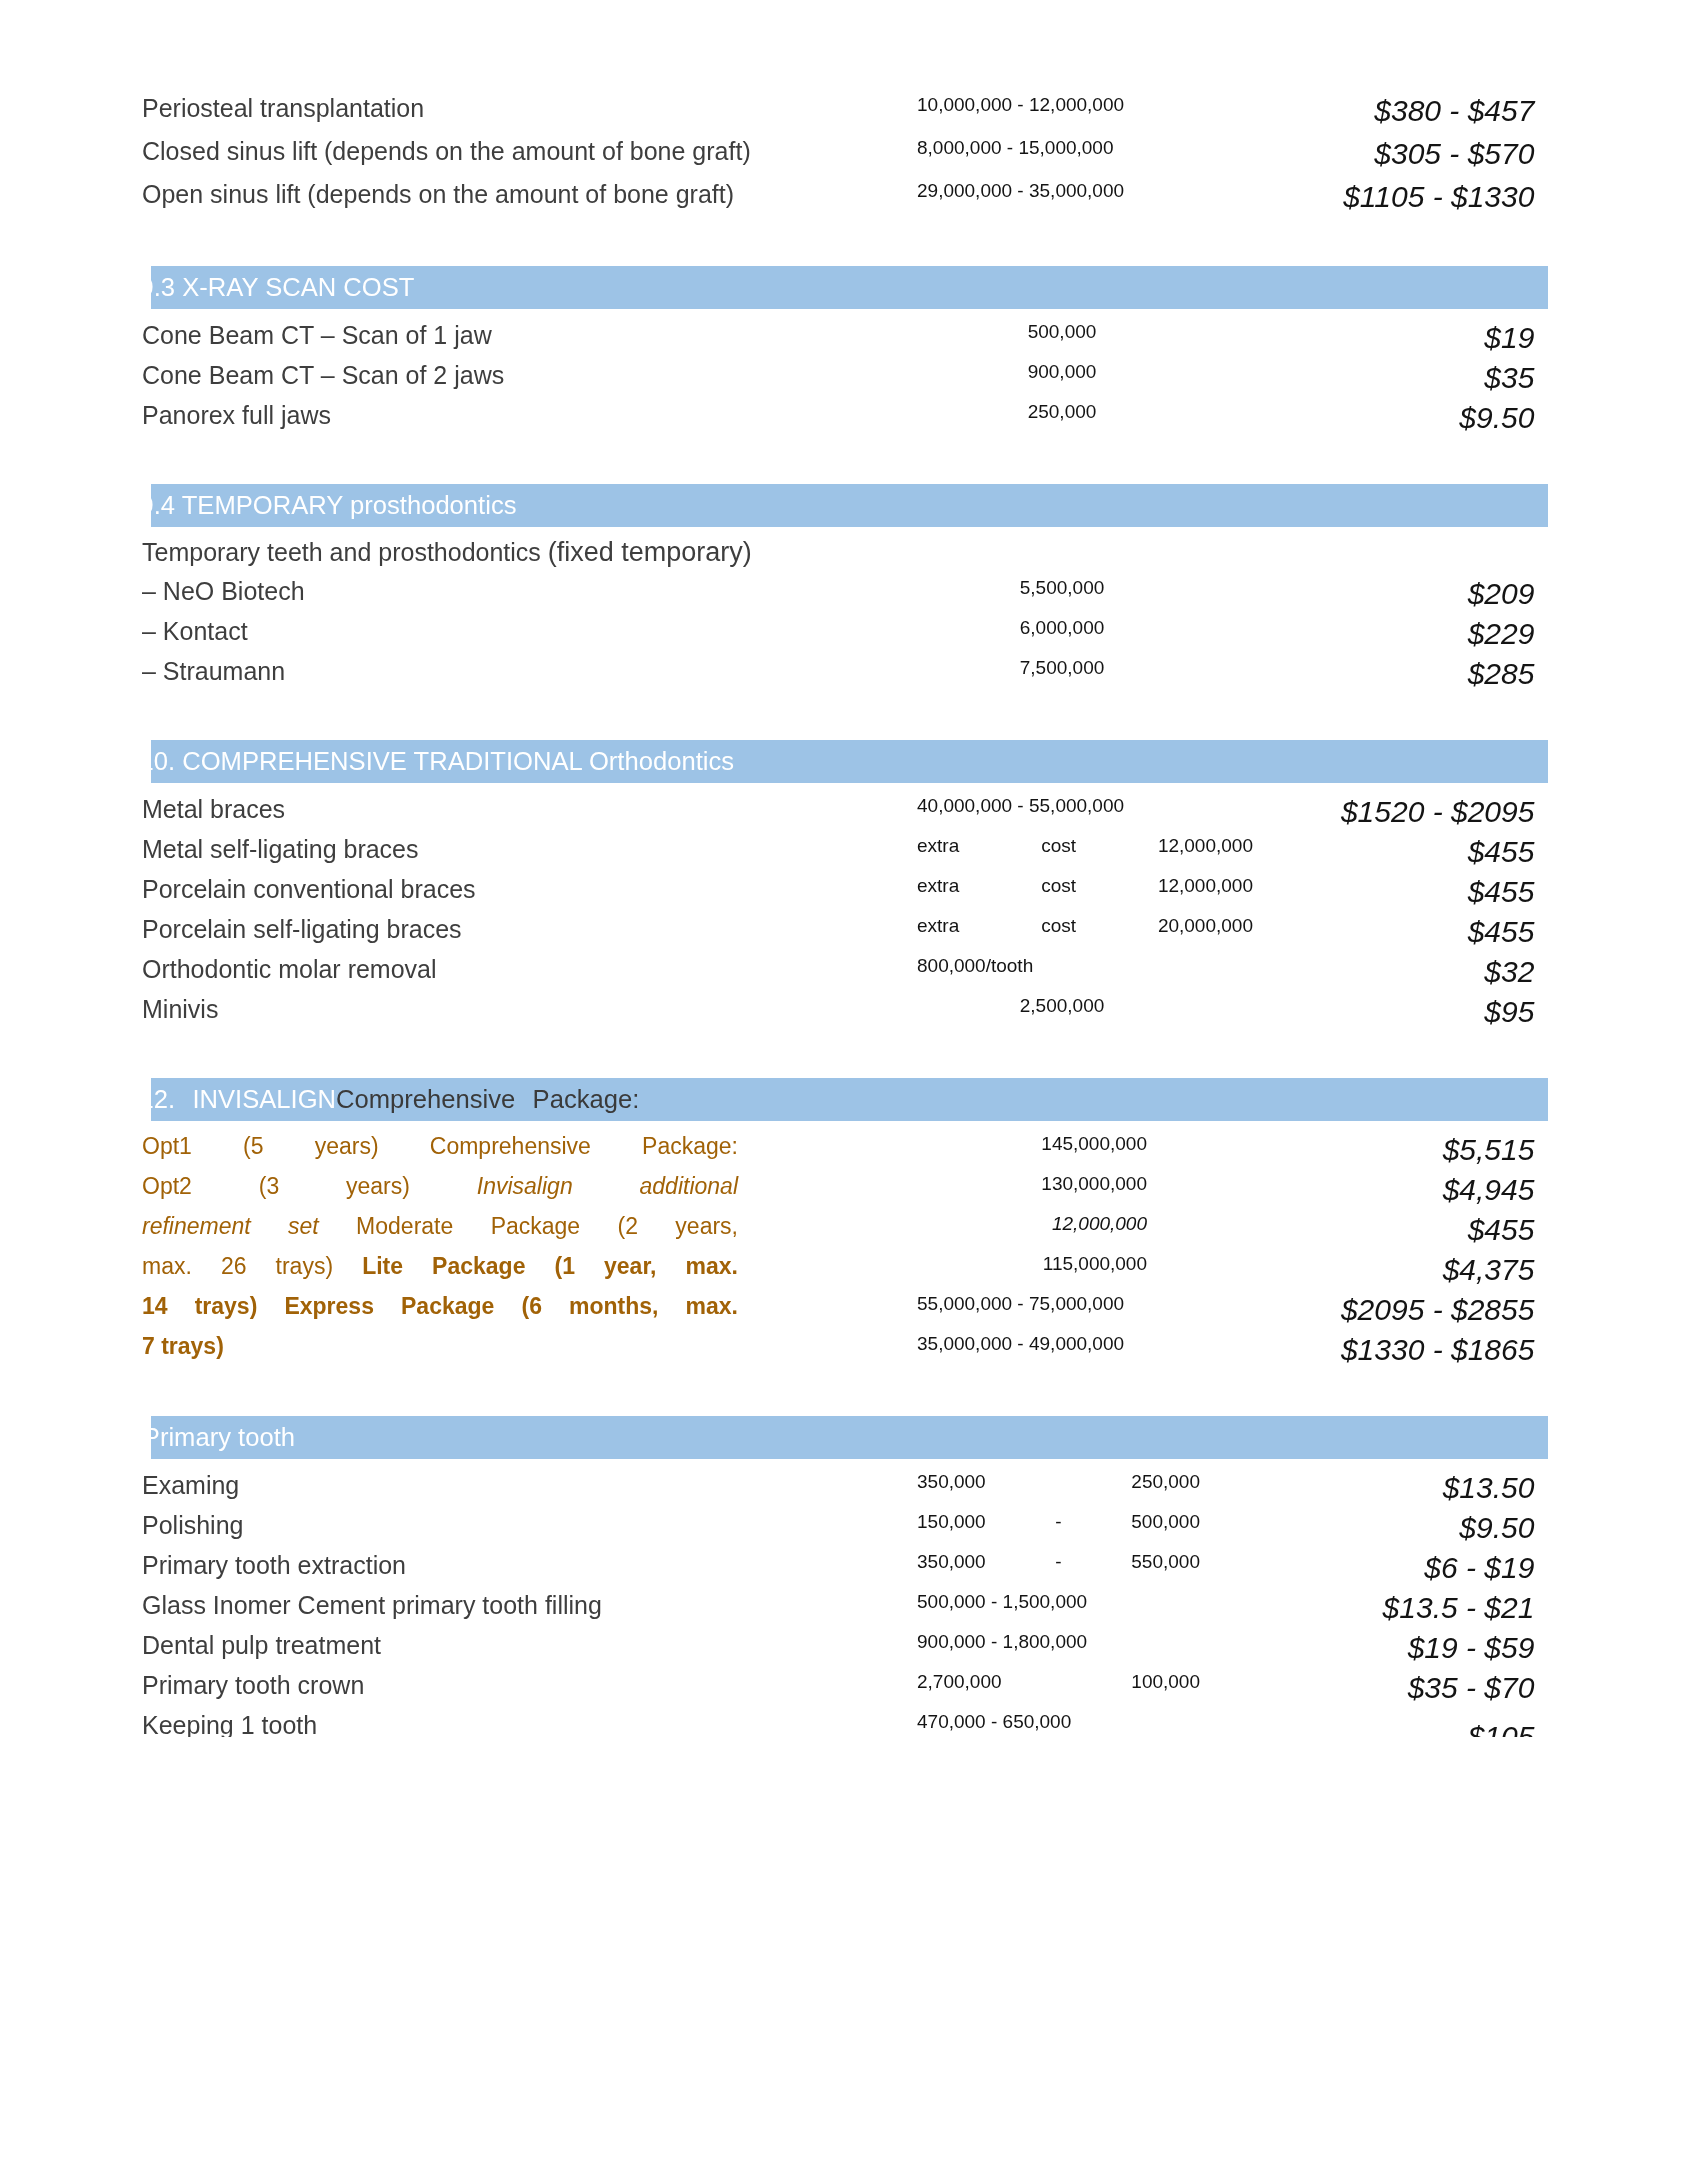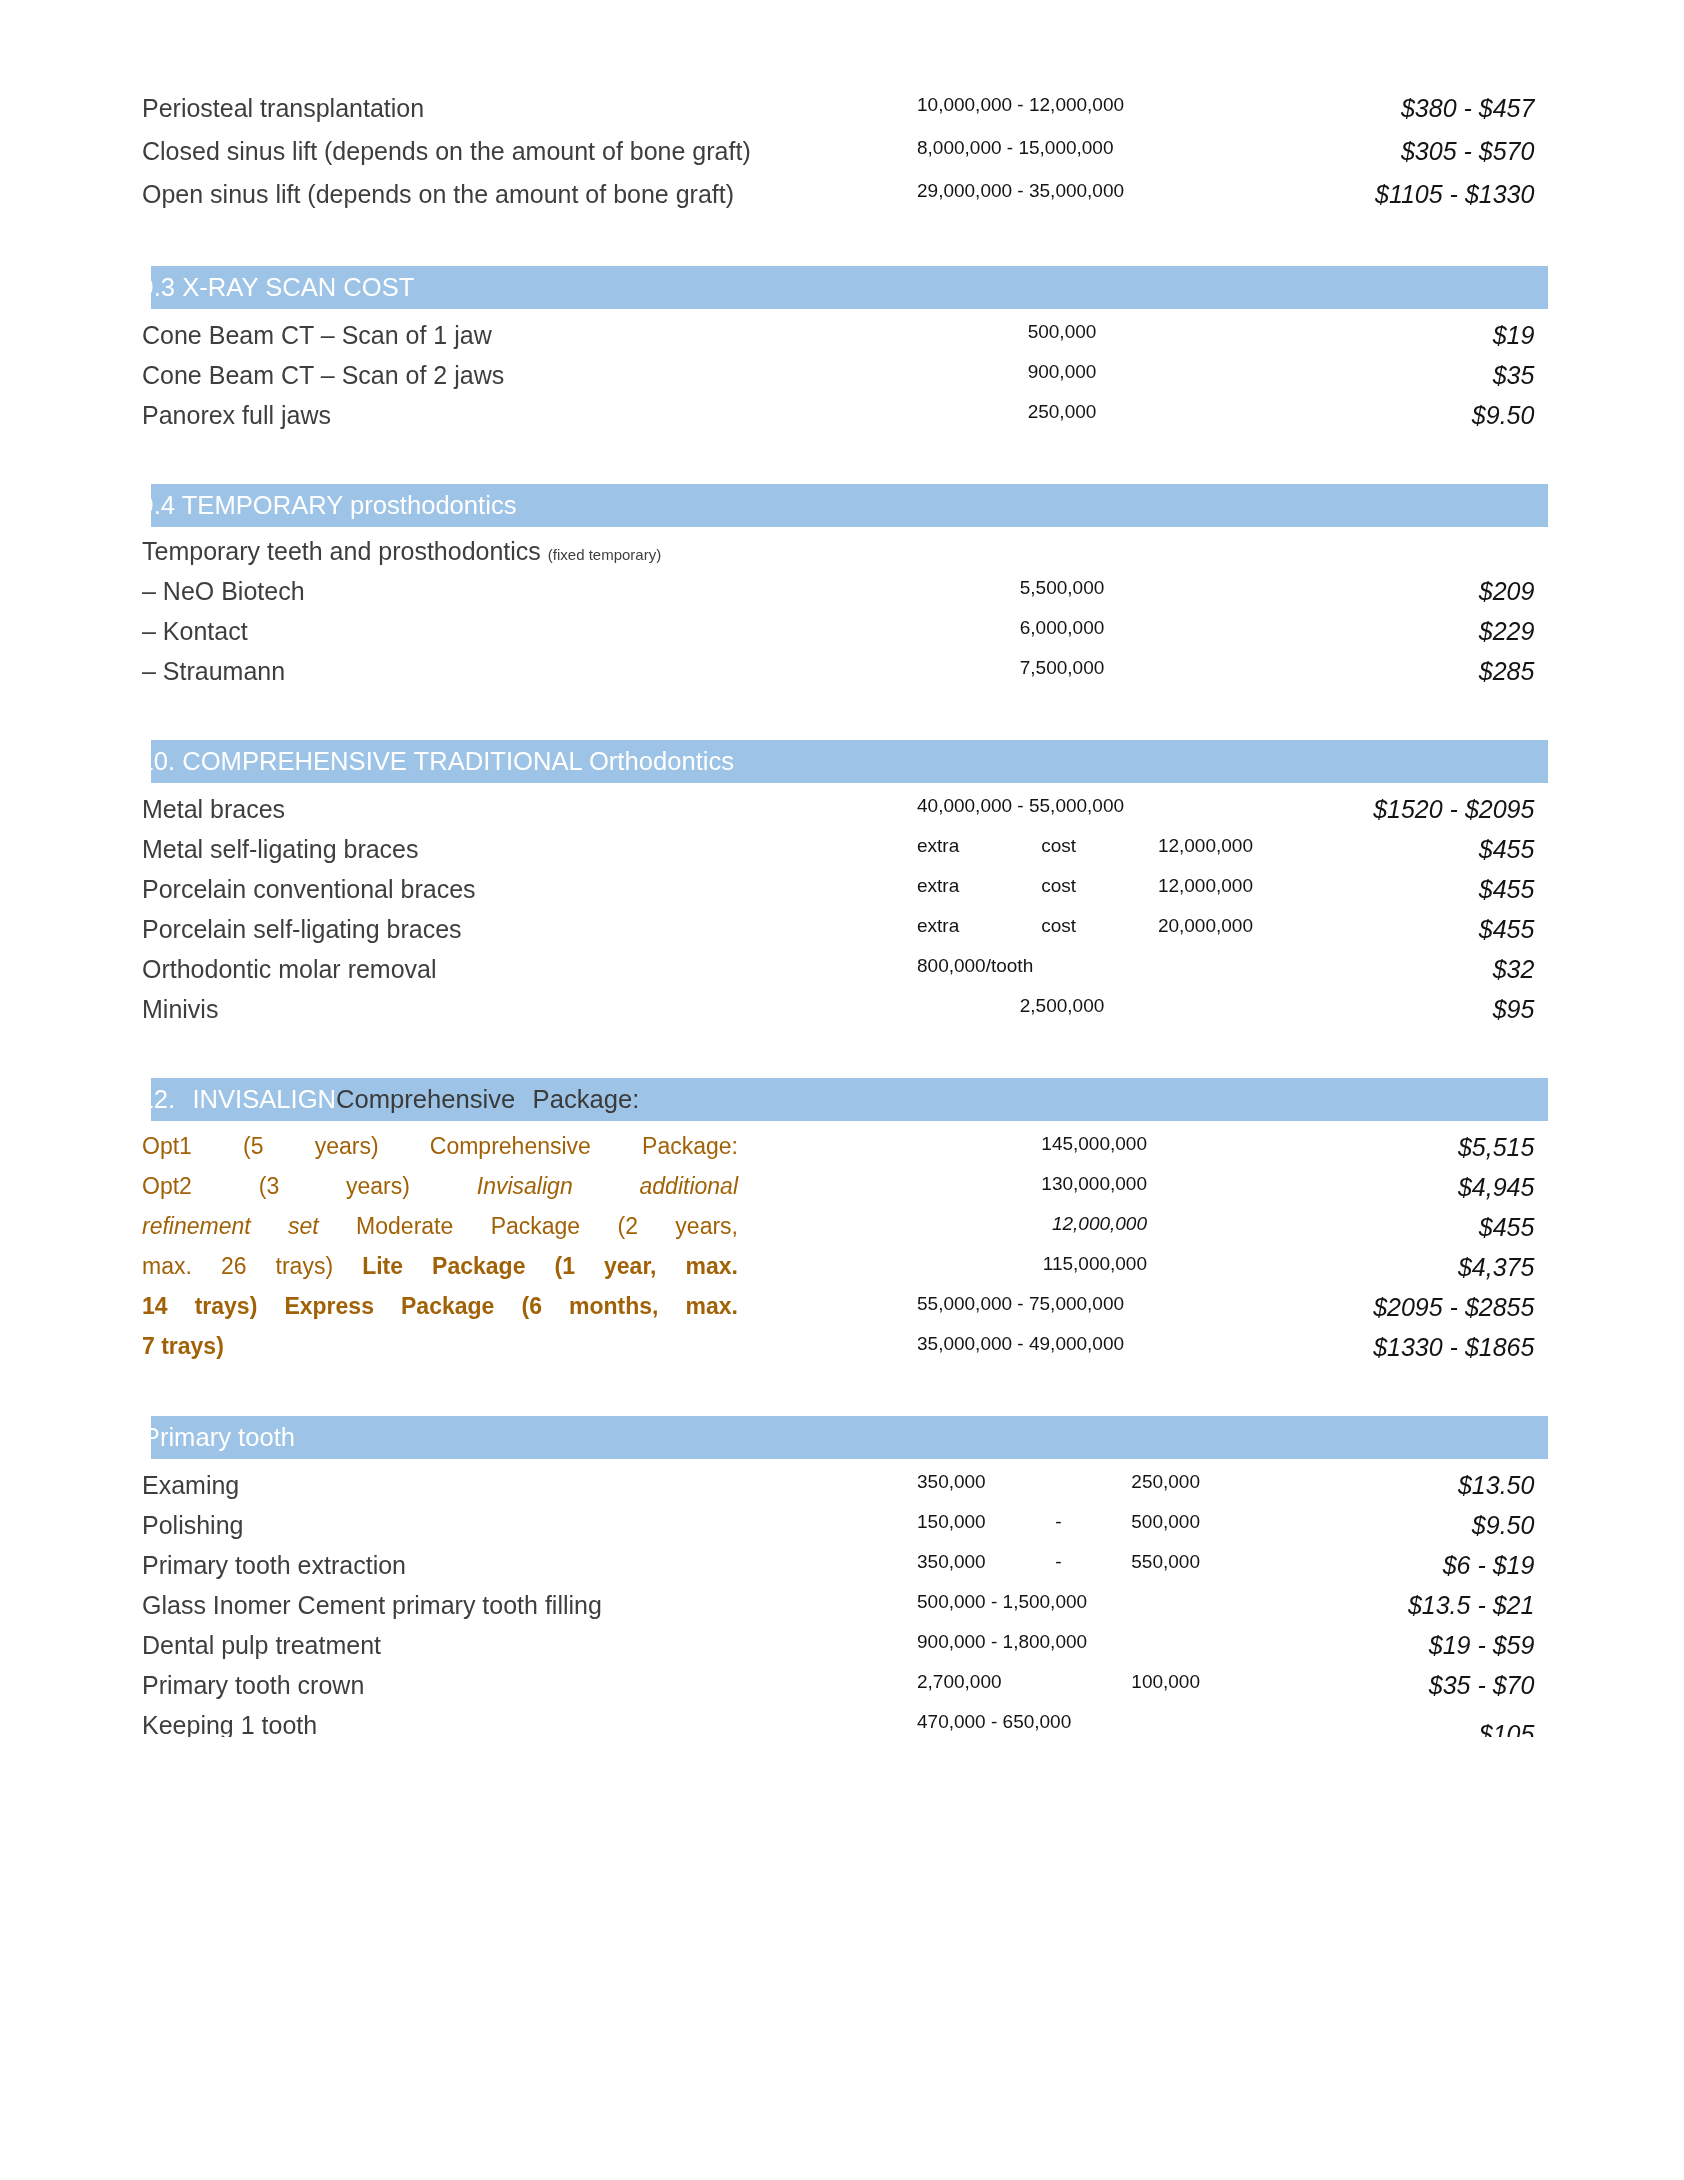--- a/index.html
+++ b/index.html
@@ -4,35 +4,35 @@
 <style>
   html,body{margin:0;padding:0;background:#ffffff;}
   .page{position:relative;width:1685px;height:1737px;background:#ffffff;overflow:hidden;
         font-family:"Liberation Sans","DejaVu Sans",sans-serif;color:#3e3e3e;}
   .content{position:absolute;left:142px;top:94px;width:1406px;}
   .row{display:grid;grid-template-columns:775px 336px 295px;height:40px;align-items:start;}
   .rows-a .row{height:43px;}
   .rows{margin-top:12px;}
   .name{font-size:25px;color:#3e3e3e;white-space:nowrap;overflow:hidden;}
   .vnd{font-size:19px;color:#141414;white-space:nowrap;}
-  .usd{font-size:25px;color:#141414;font-style:italic;text-align:right;padding-right:13.6px;white-space:nowrap;}
+  .usd{font-size:30px;color:#141414;font-style:italic;text-align:right;padding-right:13.6px;white-space:nowrap;}
   .usd-low{position:relative;top:8.5px;}
   .v-center{width:290px;text-align:center;}
   .v-just{display:flex;justify-content:space-between;width:336px;gap:26px;}
   .v-just332{display:flex;justify-content:space-between;width:283px;}
   .v-inv{width:230px;text-align:right;}
   .v-italic{font-style:italic;}
   .bar{margin-top:43px;margin-left:8.5px;height:43px;background:#9dc3e6;color:#ffffff;
        font-size:25.6px;line-height:43px;overflow:hidden;white-space:nowrap;}
   .clip13{display:inline-block;margin-left:-11px;}
   .clip9{display:inline-block;margin-left:-7.7px;}
   .bar-dark{color:#3a3a3a;}
   .bar-spaced{word-spacing:10.2px;}
   .intro{height:40px;font-size:25px;color:#3e3e3e;white-space:nowrap;}
-  .note{font-size:15px;}
+  .note{font-size:27px;}
   .iline{width:596px;font-size:23px;color:#a16207;white-space:nowrap;}
   .jl{white-space:normal;text-align:justify;text-align-last:justify;}
   .seg-i{font-style:italic;}
   .seg-b{font-weight:bold;}
 </style>
 </head>
 <body>
 
 <div class="page">
   <div class="content">

